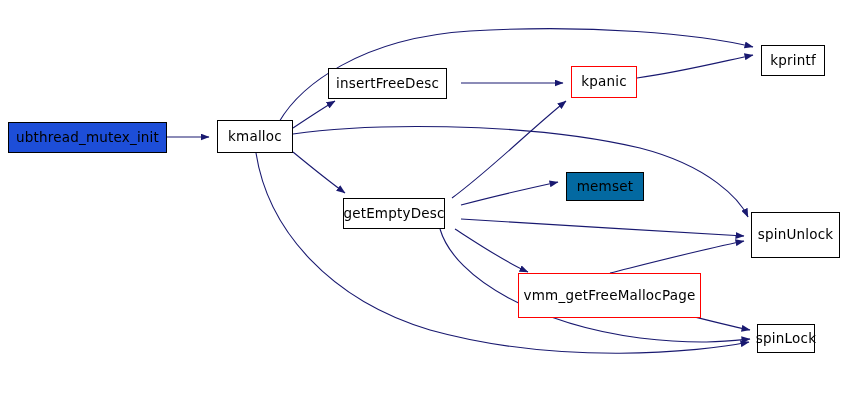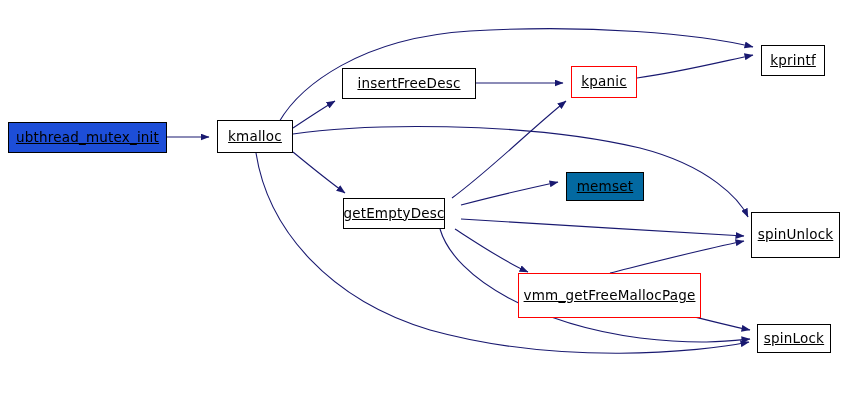--- a/index.html
+++ b/index.html
@@ -38,21 +38,20 @@
     z-index: 2;
   }
   .node.red {
     border-color: #ff0000;
   }
   .node.filled {
     background: #bfbfbf;
   }
   .node-label {
     pointer-events: none;
-    text-decoration: underline;
   }
 </style>
 </head>
 <body>
 
 <div id="canvas">
 
   <svg id="edge-layer" viewBox="0 0 848 407" xmlns="http://www.w3.org/2000/svg">
     <defs>
       <marker id="arrow" markerWidth="9" markerHeight="7" refX="8.5" refY="3.5" orient="auto" markerUnits="userSpaceOnUse">
@@ -78,39 +77,39 @@
       </g>
   </svg>
 
   <div id="nodes">
       <div class="node filled" style="left: 8px; top: 122px; width: 159px; height: 31px; background: #1d4ed8; border-color: rgb(0, 0, 0);">
         <span class="node-label">ubthread_mutex_init</span>
       </div>
       <div class="node" style="left: 217px; top: 120px; width: 76px; height: 33px; background: rgb(255, 255, 255); border-color: rgb(0, 0, 0);">
         <span class="node-label">kmalloc</span>
       </div>
-      <div class="node" style="left: 342px; top: 68px; width: 134px; height: 31px; background: rgb(255, 255, 255); border-color: rgb(0, 0, 0);">
+      <div class="node" style="left: 328px; top: 68px; width: 119px; height: 31px; background: rgb(255, 255, 255); border-color: rgb(0, 0, 0);">
         <span class="node-label">insertFreeDesc</span>
       </div>
       <div class="node red" style="left: 571px; top: 66px; width: 66px; height: 32px; background: rgb(255, 255, 255); border-color: rgb(255, 0, 0);">
         <span class="node-label">kpanic</span>
       </div>
       <div class="node" style="left: 761px; top: 45px; width: 64px; height: 31px; background: rgb(255, 255, 255); border-color: rgb(0, 0, 0);">
         <span class="node-label">kprintf</span>
       </div>
       <div class="node" style="left: 343px; top: 198px; width: 102px; height: 31px; background: rgb(255, 255, 255); border-color: rgb(0, 0, 0);">
         <span class="node-label">getEmptyDesc</span>
       </div>
       <div class="node" style="left: 566px; top: 172px; width: 78px; height: 29px; background: #0369a1; border-color: rgb(0, 0, 0);">
         <span class="node-label">memset</span>
       </div>
       <div class="node" style="left: 751px; top: 212px; width: 89px; height: 46px; background: rgb(255, 255, 255); border-color: rgb(0, 0, 0);">
         <span class="node-label">spinUnlock</span>
       </div>
       <div class="node red" style="left: 518px; top: 273px; width: 183px; height: 45px; background: rgb(255, 255, 255); border-color: rgb(255, 0, 0);">
         <span class="node-label">vmm_getFreeMallocPage</span>
       </div>
-      <div class="node" style="left: 757px; top: 324px; width: 74px; height: 29px; background: rgb(255, 255, 255); border-color: rgb(0, 0, 0);">
+      <div class="node" style="left: 757px; top: 324px; width: 58px; height: 29px; background: rgb(255, 255, 255); border-color: rgb(0, 0, 0);">
         <span class="node-label">spinLock</span>
       </div>
     </div>
 
 </div>
 
 </body></html>

